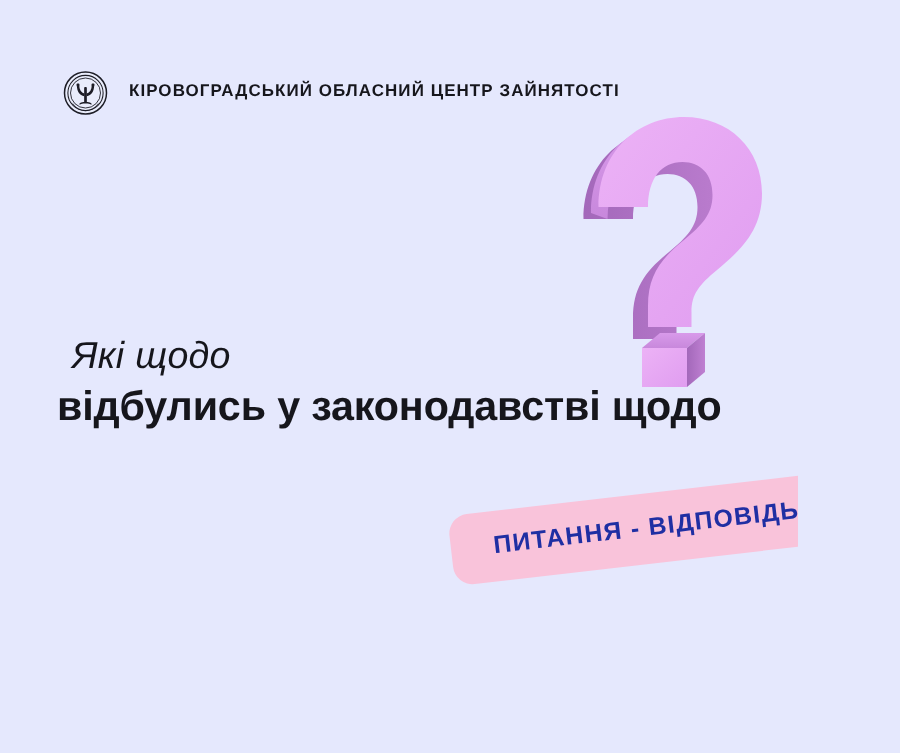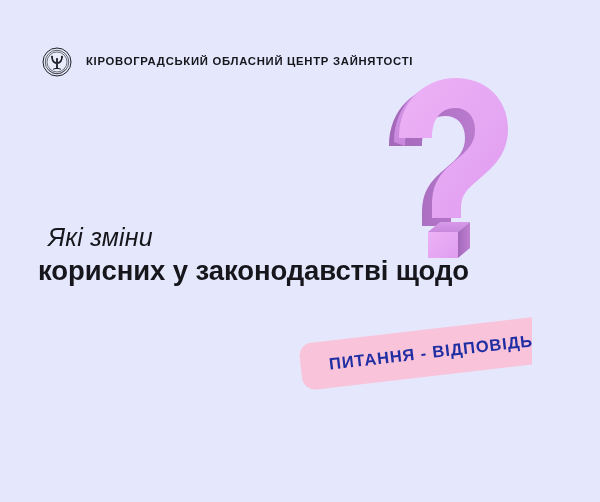--- a/index.html
+++ b/index.html
@@ -198,23 +198,23 @@
 
       <path d="M44 160 L56 150 L86 150 L74 160 Z" transform="translate(-2,0)" fill="url(#topGrad)"></path>
 
       <path d="M72 160 L84 150 L84 176 L72 186 Z" fill="url(#sideGrad)"></path>
 
       <path d="M42 160 L72 160 L72 186 L42 186 Z" fill="url(#frontGrad)"></path>
     </svg>
   </div>
 
   <div class="headline">
-    <div class="headline-kicker">Які зміни</div>
+    <div class="headline-kicker">Які щодо</div>
     <div class="headline-main">
-      <span class="hl-line">корисних у законодавстві щодо</span>
+      <span class="hl-line">відбулись у законодавстві щодо</span>
     </div>
   </div>
 
   <div class="badge">
     <span class="badge-label">ПИТАННЯ - ВІДПОВІДЬ</span>
   </div>
 
 </div>
 
 </body></html>

